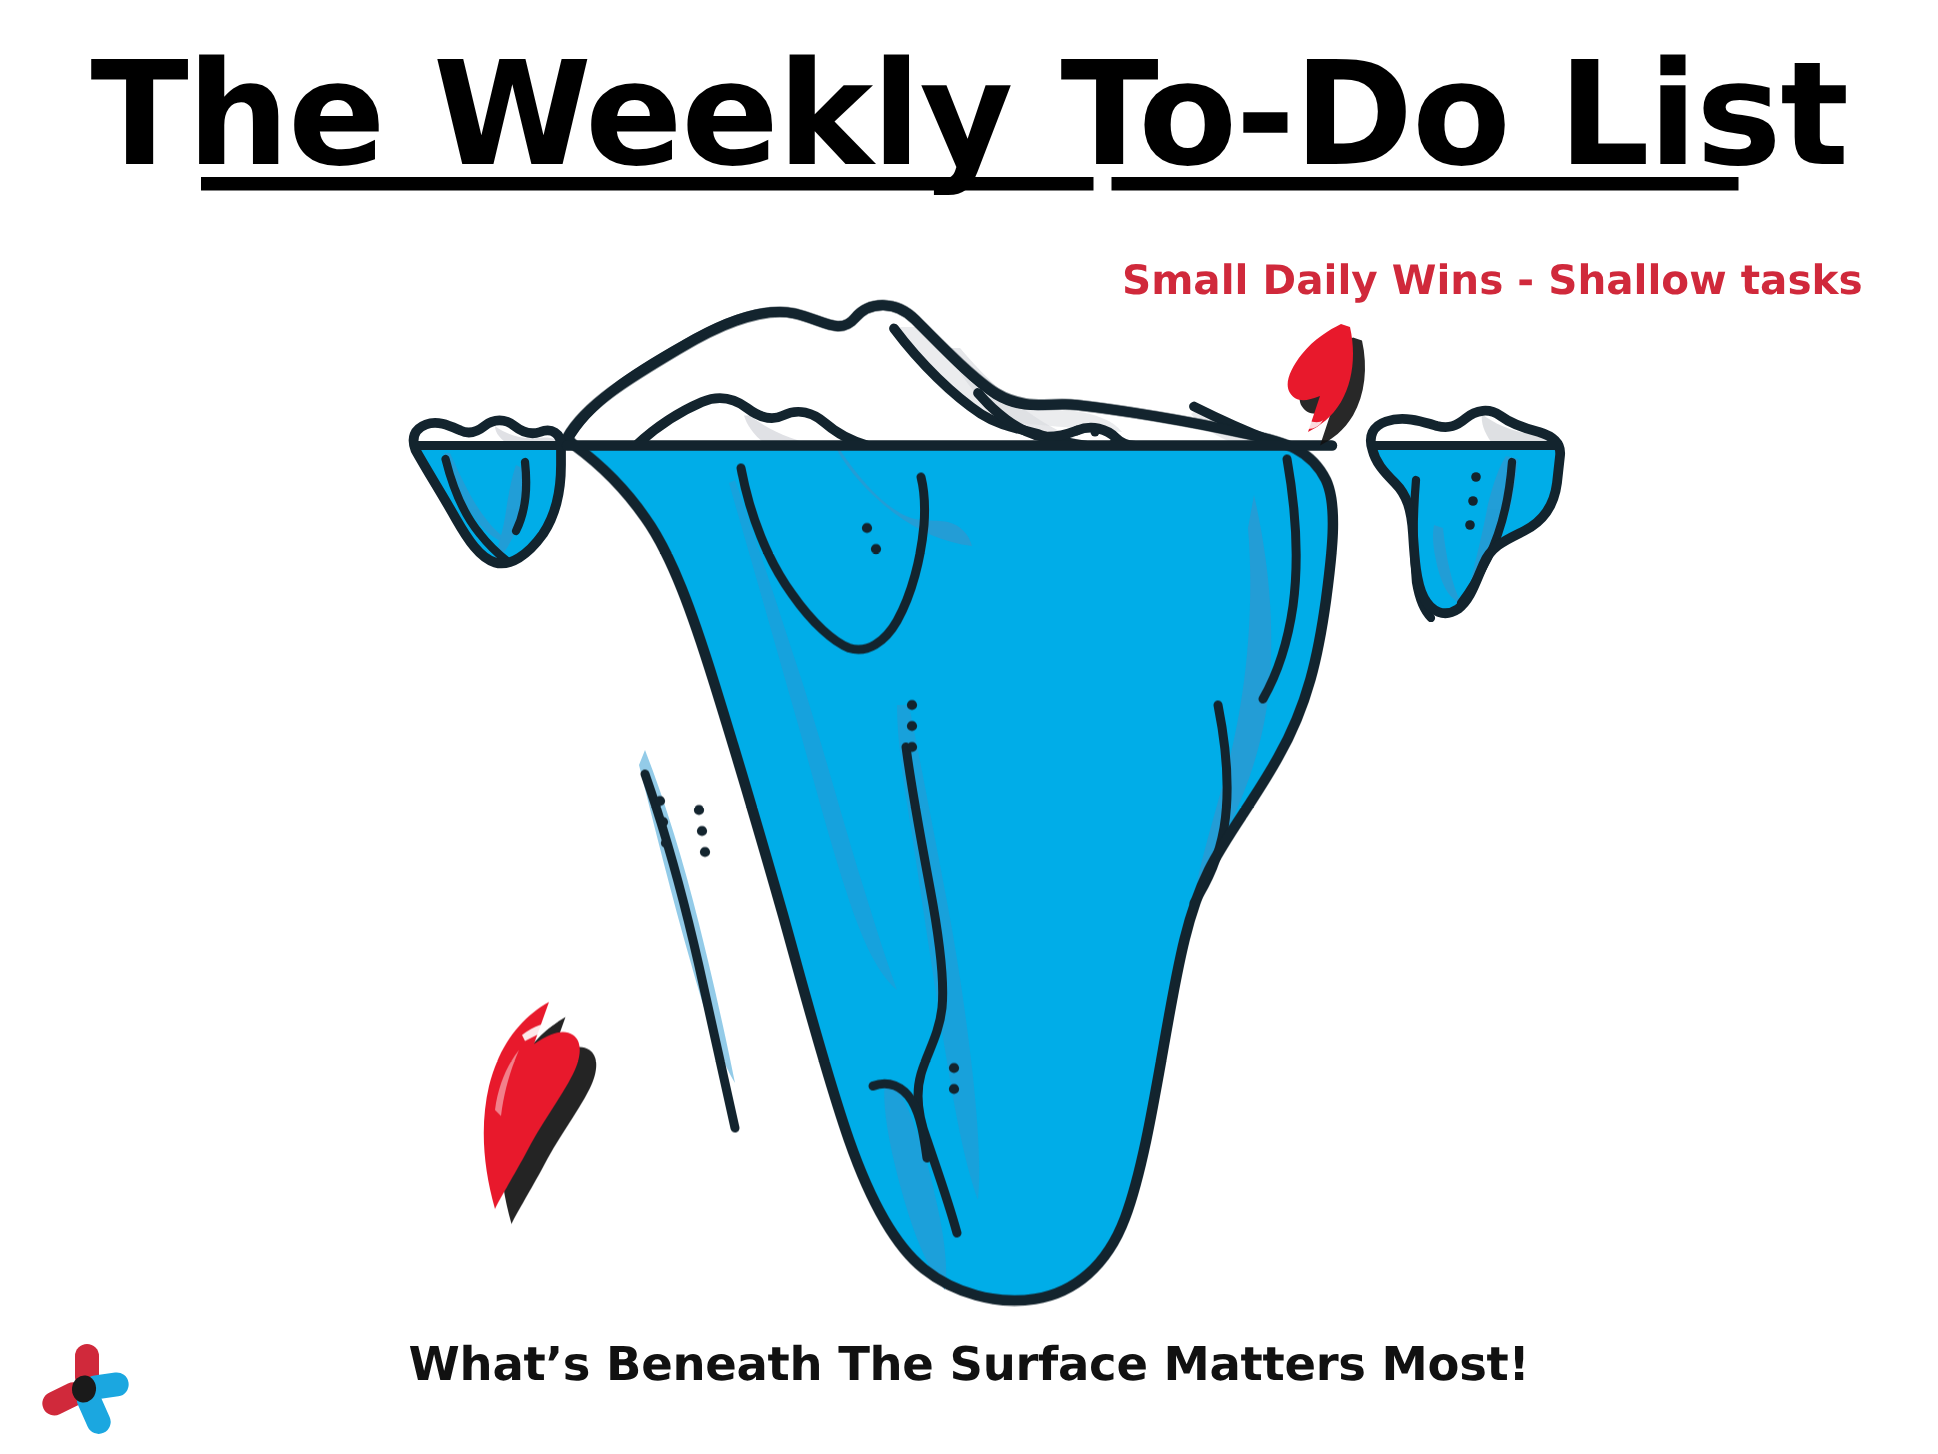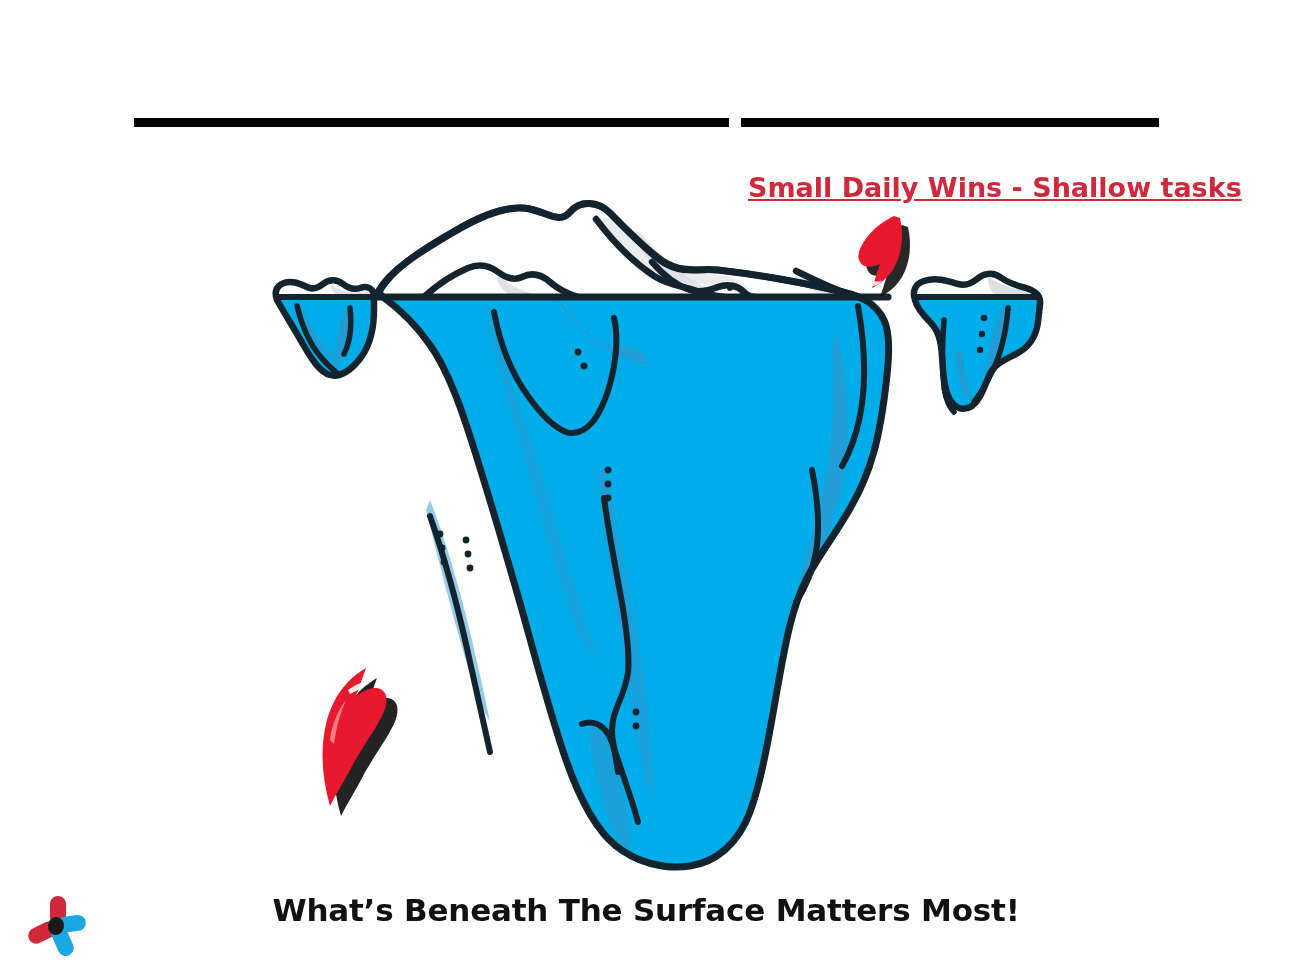--- a/index.html
+++ b/index.html
@@ -56,21 +56,21 @@
   
   .label-red {
     position: absolute;
     font-family: "DejaVu Sans", sans-serif;
     font-weight: bold;
     font-size: 27px;
     color: #d0293b;
     white-space: nowrap;
     letter-spacing: 0px;
   }
-  #label-shallow { left: 748px; top: 172px; text-decoration: underline; }
+  #label-shallow { left: 748px; top: 172px; }
   #label-deep    { left: 70px;  top: 833px; }
 
   
   .caption {
     position: absolute;
     left: 0;
     top: 892px;
     width: 1292px;
     text-align: center;
     font-family: "DejaVu Sans", sans-serif;
@@ -95,20 +95,23 @@
     top: 884px;
     width: 80px;
     height: 80px;
   }
 </style>
 </head>
 <body>
 
 <div class="stage">
 
+  <div class="title-block">
+    <span class="title-text">The Weekly To-Do List</span>
+  </div>
   <div class="title-underline-wrap">
     <div class="ul-seg-a"></div>
     <div class="ul-seg-b"></div>
   </div>
 
   <svg class="art" viewBox="0 0 1292 969">
     <defs>
       <clipPath id="clipAbove">
         <rect x="0" y="0" width="1292" height="297"></rect>
       </clipPath>

